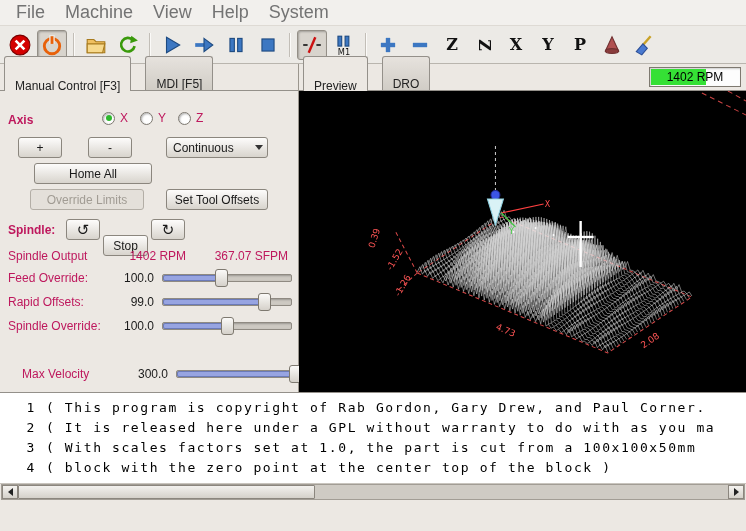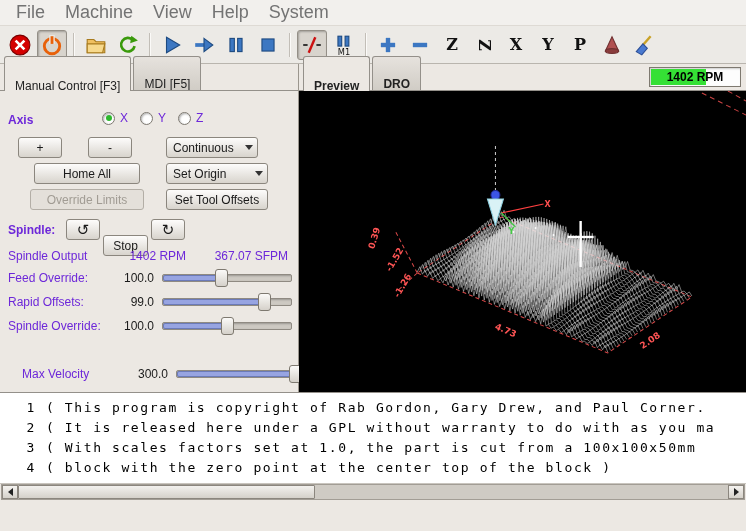--- a/index.html
+++ b/index.html
@@ -16,32 +16,32 @@
   .toolbar{height:38px;display:flex;align-items:center;padding:0 4px;background:#eceae6;border-bottom:1px solid #b9b5ae;}
   .tbtn{width:30px;height:30px;display:flex;align-items:center;justify-content:center;background:transparent;border:1px solid transparent;border-radius:3px;padding:0;margin:0 1px;}
   .tbtn.pressed{background:#d8d4cd;border:1px solid #948f87;box-shadow:inset 1px 1px 2px rgba(0,0,0,.25);}
   .tbtn svg{display:block;}
   .tsep{width:2px;height:24px;margin:0 5px;border-left:1px solid #c2beb7;border-right:1px solid #fbfaf8;}
   .letter{font-family:"DejaVu Serif",serif;font-weight:bold;font-size:16px;color:#111;line-height:1;}
   .letter.rot{display:inline-block;transform:rotate(90deg);}
   
   .main{display:flex;height:328px;}
   .panel-left{width:299px;border-right:1px solid #9b968e;display:flex;flex-direction:column;}
-  .panel-right{flex:1;display:flex;flex-direction:column;font-weight:bold;}
+  .panel-right{flex:1;display:flex;flex-direction:column;}
   .tabs{display:flex;align-items:flex-end;height:27px;padding-left:4px;position:relative;}
-  .tab{height:22px;line-height:21px;padding:17px 10px;background:linear-gradient(#e6e2dd,#d0ccc5);border:1px solid #94908a;border-bottom:none;border-radius:3px 3px 0 0;margin-right:2px;font-size:12px;color:#222;}
+  .tab{height:22px;line-height:21px;padding:17px 10px;background:linear-gradient(#e6e2dd,#d0ccc5);border:1px solid #94908a;border-bottom:none;border-radius:3px 3px 0 0;margin-right:14px;font-size:12px;color:#222;}
   .tab.active{height:26px;line-height:25px;background:#ece8e3;position:relative;z-index:2;}
   .rpmbar{margin-left:auto;margin-right:5px;margin-bottom:4px;width:92px;height:20px;border:1px solid #7e7970;background:#fdfdfd;position:relative;box-shadow:inset 1px 1px 2px rgba(0,0,0,.2);}
   .rpmfill{position:absolute;top:1px;left:1px;bottom:1px;width:calc(var(--pct) / 100 * 88px);background:#35e035;}
   .rpmtext{position:absolute;inset:0;display:flex;align-items:center;justify-content:center;font-size:12px;color:#000;}
   .left-content{position:relative;flex:1;border-top:1px solid #94908a;margin-top:-1px;background:#ece8e3;}
   .right-content{flex:1;border-top:1px solid #94908a;margin-top:-1px;background:#000;position:relative;overflow:hidden;}
   
   .row{position:absolute;display:flex;align-items:center;}
-  .lbl{font-size:12px;color:#6d28d9;}
+  .lbl{font-size:12px;color:#be185d;}
   .lbl.b{font-weight:bold;}
   .radio{display:flex;align-items:center;margin-right:12px;}
   .radio .circ{width:13px;height:13px;border-radius:50%;border:1px solid #7d7870;background:#fff;box-shadow:inset 1px 1px 2px rgba(0,0,0,.3);margin-right:5px;position:relative;}
   .radio.sel .circ::after{content:"";position:absolute;left:2.5px;top:2.5px;width:6px;height:6px;border-radius:50%;background:#2db82d;}
   .btn{display:inline-flex;align-items:center;justify-content:center;height:21px;font-size:12px;color:#1a1a1a;background:linear-gradient(#fdfcfb,#d8d4cd);border:1px solid #8b867e;border-radius:3px;padding:0 6px;}
   .btn.disabled{color:#a19c94;background:#e4e0da;border-color:#b3aea6;}
   .dropdown{justify-content:space-between;padding-right:4px;}
   .dd-arrow{width:0;height:0;border-left:4px solid transparent;border-right:4px solid transparent;border-top:5px solid #333;margin-left:6px;}
   .slider{position:relative;width:130px;height:18px;}
   .trough{position:absolute;left:0;top:5px;width:130px;height:8px;background:#cdc9c2;border:1px solid #8f8a82;border-radius:2px;box-shadow:inset 1px 1px 2px rgba(0,0,0,.25);}
@@ -202,30 +202,26 @@
             <span class="lbl">Y</span>
           </span>
           <span class="radio">
             <span class="circ"></span>
             <span class="lbl">Z</span>
           </span>
         </div>
 
         <button class="btn" style="position:absolute;left:18px;top:46px;width:44px;">+</button>
         <button class="btn" style="position:absolute;left:88px;top:46px;width:44px;">-</button>
-        <button class="btn dropdown" style="position:absolute;left:166px;top:46px;width:92px;">
+        <button class="btn dropdown" style="position:absolute;left:166px;top:46px;width:102px;">
           <span>Continuous</span>
           <span class="dd-arrow"></span>
         </button>
 
-        <button class="btn" style="position:absolute;left:34px;top:72px;width:106px;">Home All</button>
-        <button class="btn dropdown" style="position:absolute;left:166px;top:72px;width:102px;">
-          <span>Set Origin</span>
-          <span class="dd-arrow"></span>
-        </button>
+        <button class="btn" style="position:absolute;left:34px;top:72px;width:118px;">Home All</button>
 
         <button class="btn" style="position:absolute;left:166px;top:98px;width:102px;">Set Tool Offsets</button>
         <button class="btn disabled" style="position:absolute;left:30px;top:98px;width:114px;">Override Limits</button>
 
         <div class="row" style="left:8px;top:132px;">
           <span class="lbl b">Spindle:</span>
         </div>
         <button class="btn" style="position:absolute;left:66px;top:128px;width:34px;font-size:15px;">↺</button>
         <button class="btn" style="position:absolute;left:103px;top:144px;width:45px;">Stop</button>
         <button class="btn" style="position:absolute;left:151px;top:128px;width:34px;font-size:15px;">↻</button>

